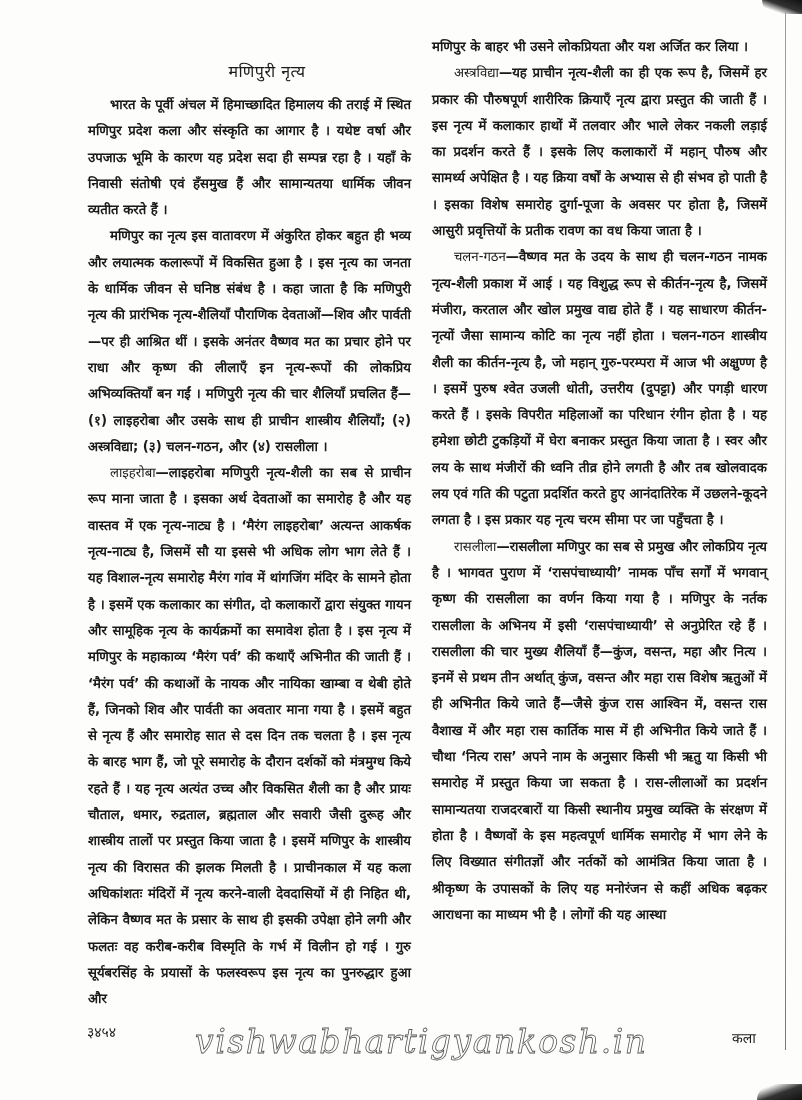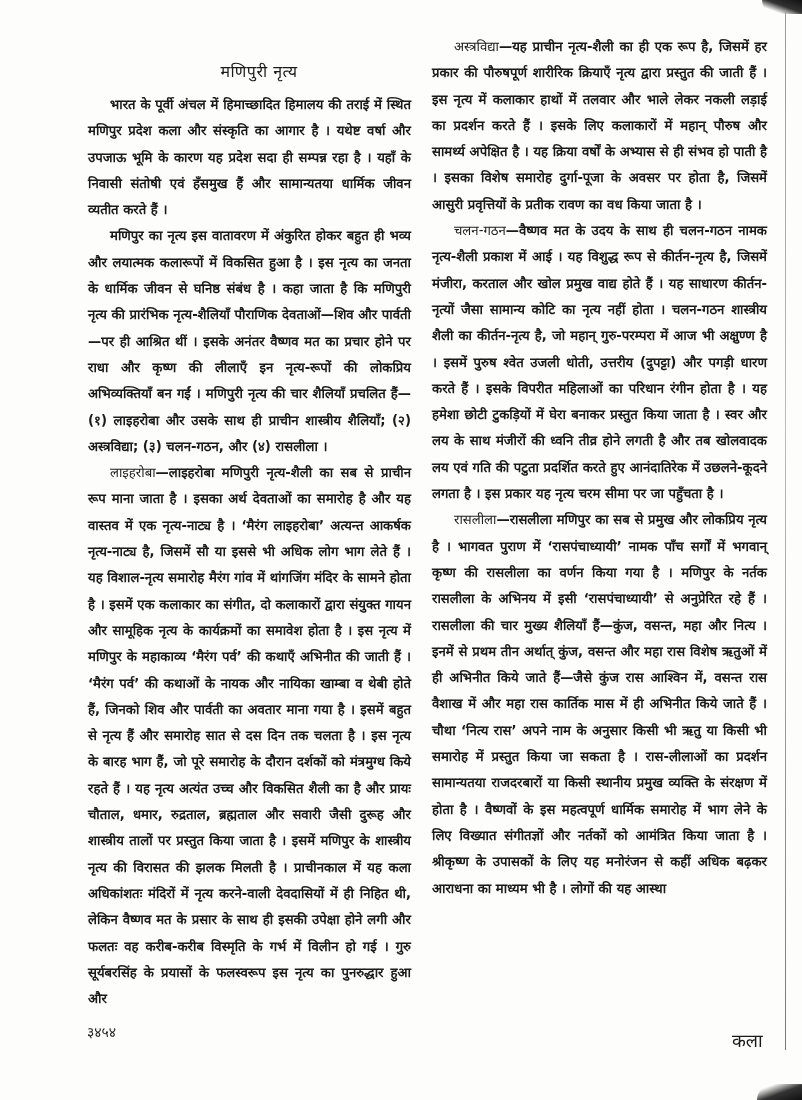--- a/index.html
+++ b/index.html
@@ -24,31 +24,31 @@
     background:linear-gradient(#999,#bbb 40%,#777);
   }
   .col {
     position:absolute; top:0;
     font-size:13.2px; line-height:26.3px; font-weight:bold;
     text-align:justify;
   }
   .col-left { left:88px; width:323px; top:92px; }
   .col-right { left:432px; width:335px; top:34px; }
   .title {
-    position:absolute; left:184px; top:60px; width:150px; text-align:center;
+    position:absolute; left:192px; top:60px; width:150px; text-align:center;
     font-size:16px; font-weight:normal; letter-spacing:0.5px;
   }
   .para { margin:0; text-indent:22px; }
   .para.noindent { text-indent:0; }
   .lead { font-weight:normal; }
   .footer-num {
     position:absolute; left:87px; top:1022px; font-size:14px; font-weight:normal;
   }
   .footer-section {
-    position:absolute; left:732px; top:1028px; font-size:18px; font-weight:normal;
+    position:absolute; left:732px; top:1028px; font-size:14px; font-weight:normal;
   }
   .watermark {
     position:absolute; left:195px; top:1022px;
     font-family:"DejaVu Serif", serif; font-style:italic;
     font-size:33px; letter-spacing:1.5px; color:transparent;
     -webkit-text-stroke:0.8px #555;
   }
 </style>
 </head>
 <body>
@@ -60,20 +60,22 @@
 
   <div class="title">मणिपुरी नृत्य</div>
 
   <div class="col col-left">
     <p class="para"><span>भारत के पूर्वी अंचल में हिमाच्छादित हिमालय की तराई में स्थित मणिपुर प्रदेश कला और संस्कृति का आगार है । यथेष्ट वर्षा और उपजाऊ भूमि के कारण यह प्रदेश सदा ही सम्पन्न रहा है । यहाँ के निवासी संतोषी एवं हँसमुख हैं और सामान्यतया धार्मिक जीवन व्यतीत करते हैं ।</span></p>
     <p class="para"><span>मणिपुर का नृत्य इस वातावरण में अंकुरित होकर बहुत ही भव्य और लयात्मक कलारूपों में विकसित हुआ है । इस नृत्य का जनता के धार्मिक जीवन से घनिष्ठ संबंध है । कहा जाता है कि मणिपुरी नृत्य की प्रारंभिक नृत्य-शैलियाँ पौराणिक देवताओं—शिव और पार्वती—पर ही आश्रित थीं । इसके अनंतर वैष्णव मत का प्रचार होने पर राधा और कृष्ण की लीलाएँ इन नृत्य-रूपों की लोकप्रिय अभिव्यक्तियाँ बन गईं । मणिपुरी नृत्य की चार शैलियाँ प्रचलित हैं—(१) लाइहरोबा और उसके साथ ही प्राचीन शास्त्रीय शैलियाँ; (२) अस्त्रविद्या; (३) चलन-गठन, और (४) रासलीला ।</span></p>
     <p class="para"><span class="lead">लाइहरोबा</span><span>—लाइहरोबा मणिपुरी नृत्य-शैली का सब से प्राचीन रूप माना जाता है । इसका अर्थ देवताओं का समारोह है और यह वास्तव में एक नृत्य-नाट्य है । ‘मैरंग लाइहरोबा’ अत्यन्त आकर्षक नृत्य-नाट्य है, जिसमें सौ या इससे भी अधिक लोग भाग लेते हैं । यह विशाल-नृत्य समारोह मैरंग गांव में थांगजिंग मंदिर के सामने होता है । इसमें एक कलाकार का संगीत, दो कलाकारों द्वारा संयुक्त गायन और सामूहिक नृत्य के कार्यक्रमों का समावेश होता है । इस नृत्य में मणिपुर के महाकाव्य ‘मैरंग पर्व’ की कथाएँ अभिनीत की जाती हैं । ‘मैरंग पर्व’ की कथाओं के नायक और नायिका खाम्बा व थेबी होते हैं, जिनको शिव और पार्वती का अवतार माना गया है । इसमें बहुत से नृत्य हैं और समारोह सात से दस दिन तक चलता है । इस नृत्य के बारह भाग हैं, जो पूरे समारोह के दौरान दर्शकों को मंत्रमुग्ध किये रहते हैं । यह नृत्य अत्यंत उच्च और विकसित शैली का है और प्रायः चौताल, धमार, रुद्रताल, ब्रह्मताल और सवारी जैसी दुरूह और शास्त्रीय तालों पर प्रस्तुत किया जाता है । इसमें मणिपुर के शास्त्रीय नृत्य की विरासत की झलक मिलती है । प्राचीनकाल में यह कला अधिकांशतः मंदिरों में नृत्य करने-वाली देवदासियों में ही निहित थी, लेकिन वैष्णव मत के प्रसार के साथ ही इसकी उपेक्षा होने लगी और फलतः वह करीब-करीब विस्मृति के गर्भ में विलीन हो गई । गुरु सूर्यबरसिंह के प्रयासों के फलस्वरूप इस नृत्य का पुनरुद्धार हुआ और</span></p>
   </div>
 
   <div class="col col-right">
+    <p class="para noindent"><span>मणिपुर के बाहर भी उसने लोकप्रियता और यश अर्जित कर लिया ।</span></p>
     <p class="para"><span class="lead">अस्त्रविद्या</span><span>—यह प्राचीन नृत्य-शैली का ही एक रूप है, जिसमें हर प्रकार की पौरुषपूर्ण शारीरिक क्रियाएँ नृत्य द्वारा प्रस्तुत की जाती हैं । इस नृत्य में कलाकार हाथों में तलवार और भाले लेकर नकली लड़ाई का प्रदर्शन करते हैं । इसके लिए कलाकारों में महान् पौरुष और सामर्थ्य अपेक्षित है । यह क्रिया वर्षों के अभ्यास से ही संभव हो पाती है । इसका विशेष समारोह दुर्गा-पूजा के अवसर पर होता है, जिसमें आसुरी प्रवृत्तियों के प्रतीक रावण का वध किया जाता है ।</span></p>
     <p class="para"><span class="lead">चलन-गठन</span><span>—वैष्णव मत के उदय के साथ ही चलन-गठन नामक नृत्य-शैली प्रकाश में आई । यह विशुद्ध रूप से कीर्तन-नृत्य है, जिसमें मंजीरा, करताल और खोल प्रमुख वाद्य होते हैं । यह साधारण कीर्तन-नृत्यों जैसा सामान्य कोटि का नृत्य नहीं होता । चलन-गठन शास्त्रीय शैली का कीर्तन-नृत्य है, जो महान् गुरु-परम्परा में आज भी अक्षुण्ण है । इसमें पुरुष श्वेत उजली धोती, उत्तरीय (दुपट्टा) और पगड़ी धारण करते हैं । इसके विपरीत महिलाओं का परिधान रंगीन होता है । यह हमेशा छोटी टुकड़ियों में घेरा बनाकर प्रस्तुत किया जाता है । स्वर और लय के साथ मंजीरों की ध्वनि तीव्र होने लगती है और तब खोलवादक लय एवं गति की पटुता प्रदर्शित करते हुए आनंदातिरेक में उछलने-कूदने लगता है । इस प्रकार यह नृत्य चरम सीमा पर जा पहुँचता है ।</span></p>
     <p class="para"><span class="lead">रासलीला</span><span>—रासलीला मणिपुर का सब से प्रमुख और लोकप्रिय नृत्य है । भागवत पुराण में ‘रासपंचाध्यायी’ नामक पाँच सर्गों में भगवान् कृष्ण की रासलीला का वर्णन किया गया है । मणिपुर के नर्तक रासलीला के अभिनय में इसी ‘रासपंचाध्यायी’ से अनुप्रेरित रहे हैं । रासलीला की चार मुख्य शैलियाँ हैं—कुंज, वसन्त, महा और नित्य । इनमें से प्रथम तीन अर्थात् कुंज, वसन्त और महा रास विशेष ऋतुओं में ही अभिनीत किये जाते हैं—जैसे कुंज रास आश्विन में, वसन्त रास वैशाख में और महा रास कार्तिक मास में ही अभिनीत किये जाते हैं । चौथा ‘नित्य रास’ अपने नाम के अनुसार किसी भी ऋतु या किसी भी समारोह में प्रस्तुत किया जा सकता है । रास-लीलाओं का प्रदर्शन सामान्यतया राजदरबारों या किसी स्थानीय प्रमुख व्यक्ति के संरक्षण में होता है । वैष्णवों के इस महत्वपूर्ण धार्मिक समारोह में भाग लेने के लिए विख्यात संगीतज्ञों और नर्तकों को आमंत्रित किया जाता है । श्रीकृष्ण के उपासकों के लिए यह मनोरंजन से कहीं अधिक बढ़कर आराधना का माध्यम भी है । लोगों की यह आस्था</span></p>
   </div>
 
   <div class="footer-num">३४५४</div>
+  <div class="watermark">vishwabhartigyankosh.in</div>
   <div class="footer-section">कला</div>
 </div>
 
 </body></html>

